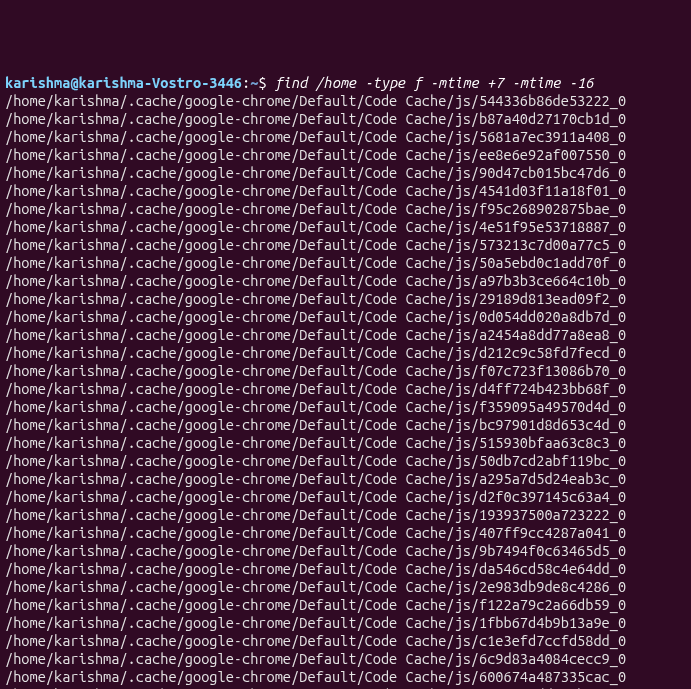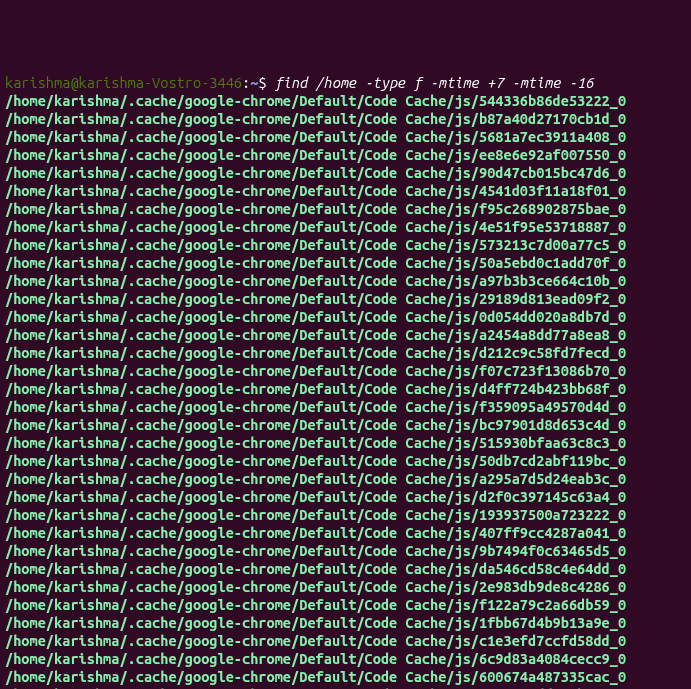--- a/index.html
+++ b/index.html
@@ -13,41 +13,40 @@
       font-size: 14.6px;
       line-height: 18px;
       color: #ffffff;
       width: 691px;
       height: 689px;
       overflow: hidden;
       padding: 2px 5px;
       white-space: pre;
     }
     .prompt-user {
-      color: #4d7c0f;
-      font-weight: normal;
+      color: #7dd3fc;
+      font-weight: bold;
     }
     .prompt-colon {
       color: #ffffff;
     }
     .prompt-tilde {
       color: #729fcf;
       font-weight: bold;
     }
     .prompt-dollar {
       color: #ffffff;
     }
     .command {
       color: #ffffff;
       font-style: italic;
     }
     .output-line {
-      color: #86efac;
+      color: #e5e5e5;
       display: block;
-      font-weight: bold;
     }
   </style>
 </head>
 <body>
 
 
 
 <div><span class="prompt-user">karishma@karishma-Vostro-3446</span><span class="prompt-colon">:</span><span class="prompt-tilde">~</span><span class="prompt-dollar">$</span> <span class="command">find /home -type f -mtime +7 -mtime -16</span>
 <div id="output-container"><span class="output-line">/home/karishma/.cache/google-chrome/Default/Code Cache/js/544336b86de53222_0</span><span class="output-line">/home/karishma/.cache/google-chrome/Default/Code Cache/js/b87a40d27170cb1d_0</span><span class="output-line">/home/karishma/.cache/google-chrome/Default/Code Cache/js/5681a7ec3911a408_0</span><span class="output-line">/home/karishma/.cache/google-chrome/Default/Code Cache/js/ee8e6e92af007550_0</span><span class="output-line">/home/karishma/.cache/google-chrome/Default/Code Cache/js/90d47cb015bc47d6_0</span><span class="output-line">/home/karishma/.cache/google-chrome/Default/Code Cache/js/4541d03f11a18f01_0</span><span class="output-line">/home/karishma/.cache/google-chrome/Default/Code Cache/js/f95c268902875bae_0</span><span class="output-line">/home/karishma/.cache/google-chrome/Default/Code Cache/js/4e51f95e53718887_0</span><span class="output-line">/home/karishma/.cache/google-chrome/Default/Code Cache/js/573213c7d00a77c5_0</span><span class="output-line">/home/karishma/.cache/google-chrome/Default/Code Cache/js/50a5ebd0c1add70f_0</span><span class="output-line">/home/karishma/.cache/google-chrome/Default/Code Cache/js/a97b3b3ce664c10b_0</span><span class="output-line">/home/karishma/.cache/google-chrome/Default/Code Cache/js/29189d813ead09f2_0</span><span class="output-line">/home/karishma/.cache/google-chrome/Default/Code Cache/js/0d054dd020a8db7d_0</span><span class="output-line">/home/karishma/.cache/google-chrome/Default/Code Cache/js/a2454a8dd77a8ea8_0</span><span class="output-line">/home/karishma/.cache/google-chrome/Default/Code Cache/js/d212c9c58fd7fecd_0</span><span class="output-line">/home/karishma/.cache/google-chrome/Default/Code Cache/js/f07c723f13086b70_0</span><span class="output-line">/home/karishma/.cache/google-chrome/Default/Code Cache/js/d4ff724b423bb68f_0</span><span class="output-line">/home/karishma/.cache/google-chrome/Default/Code Cache/js/f359095a49570d4d_0</span><span class="output-line">/home/karishma/.cache/google-chrome/Default/Code Cache/js/bc97901d8d653c4d_0</span><span class="output-line">/home/karishma/.cache/google-chrome/Default/Code Cache/js/515930bfaa63c8c3_0</span><span class="output-line">/home/karishma/.cache/google-chrome/Default/Code Cache/js/50db7cd2abf119bc_0</span><span class="output-line">/home/karishma/.cache/google-chrome/Default/Code Cache/js/a295a7d5d24eab3c_0</span><span class="output-line">/home/karishma/.cache/google-chrome/Default/Code Cache/js/d2f0c397145c63a4_0</span><span class="output-line">/home/karishma/.cache/google-chrome/Default/Code Cache/js/193937500a723222_0</span><span class="output-line">/home/karishma/.cache/google-chrome/Default/Code Cache/js/407ff9cc4287a041_0</span><span class="output-line">/home/karishma/.cache/google-chrome/Default/Code Cache/js/9b7494f0c63465d5_0</span><span class="output-line">/home/karishma/.cache/google-chrome/Default/Code Cache/js/da546cd58c4e64dd_0</span><span class="output-line">/home/karishma/.cache/google-chrome/Default/Code Cache/js/2e983db9de8c4286_0</span><span class="output-line">/home/karishma/.cache/google-chrome/Default/Code Cache/js/f122a79c2a66db59_0</span><span class="output-line">/home/karishma/.cache/google-chrome/Default/Code Cache/js/1fbb67d4b9b13a9e_0</span><span class="output-line">/home/karishma/.cache/google-chrome/Default/Code Cache/js/c1e3efd7ccfd58dd_0</span><span class="output-line">/home/karishma/.cache/google-chrome/Default/Code Cache/js/6c9d83a4084cecc9_0</span><span class="output-line">/home/karishma/.cache/google-chrome/Default/Code Cache/js/600674a487335cac_0</span><span class="output-line">/home/karishma/.cache/google-chrome/Default/Code Cache/js/692e013ddcc9b197_0</span></div></div>
 

